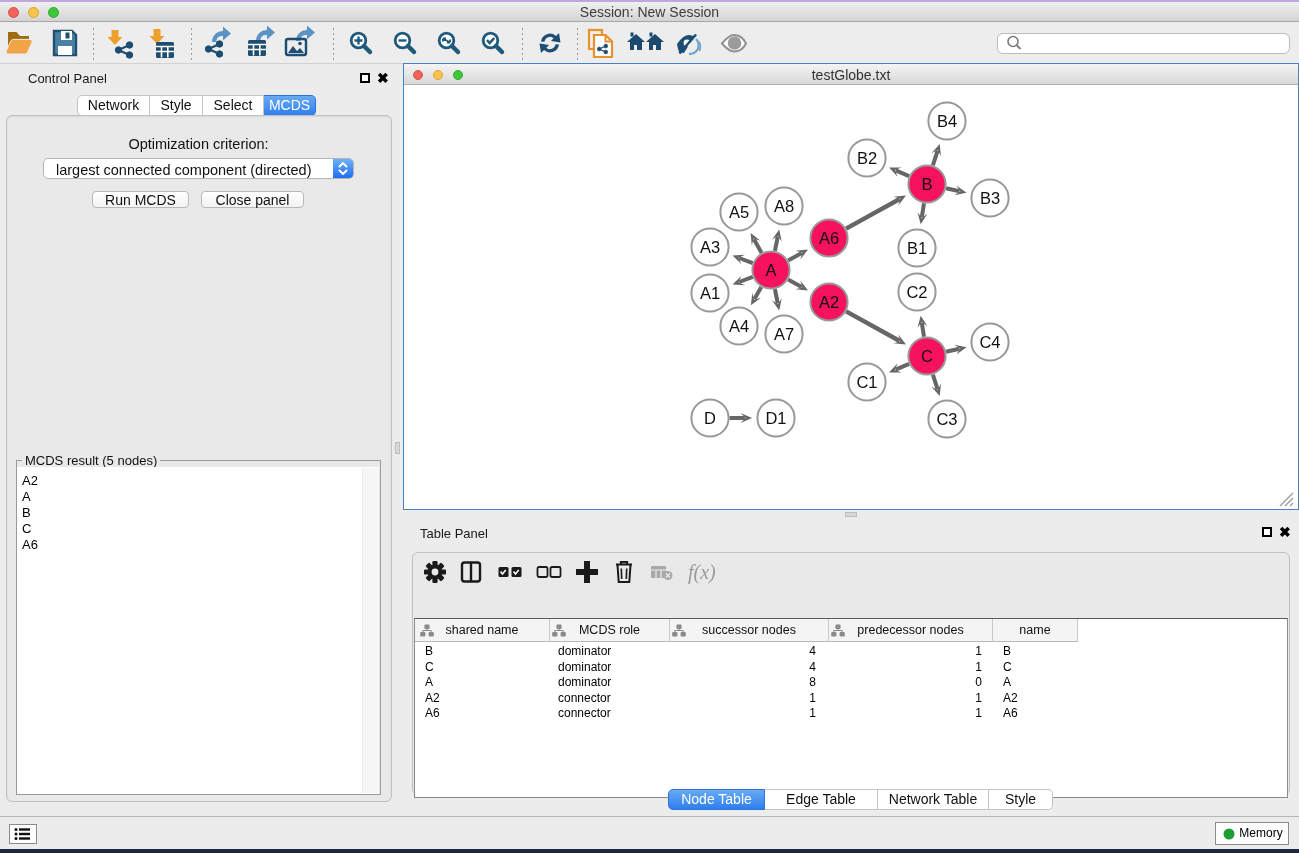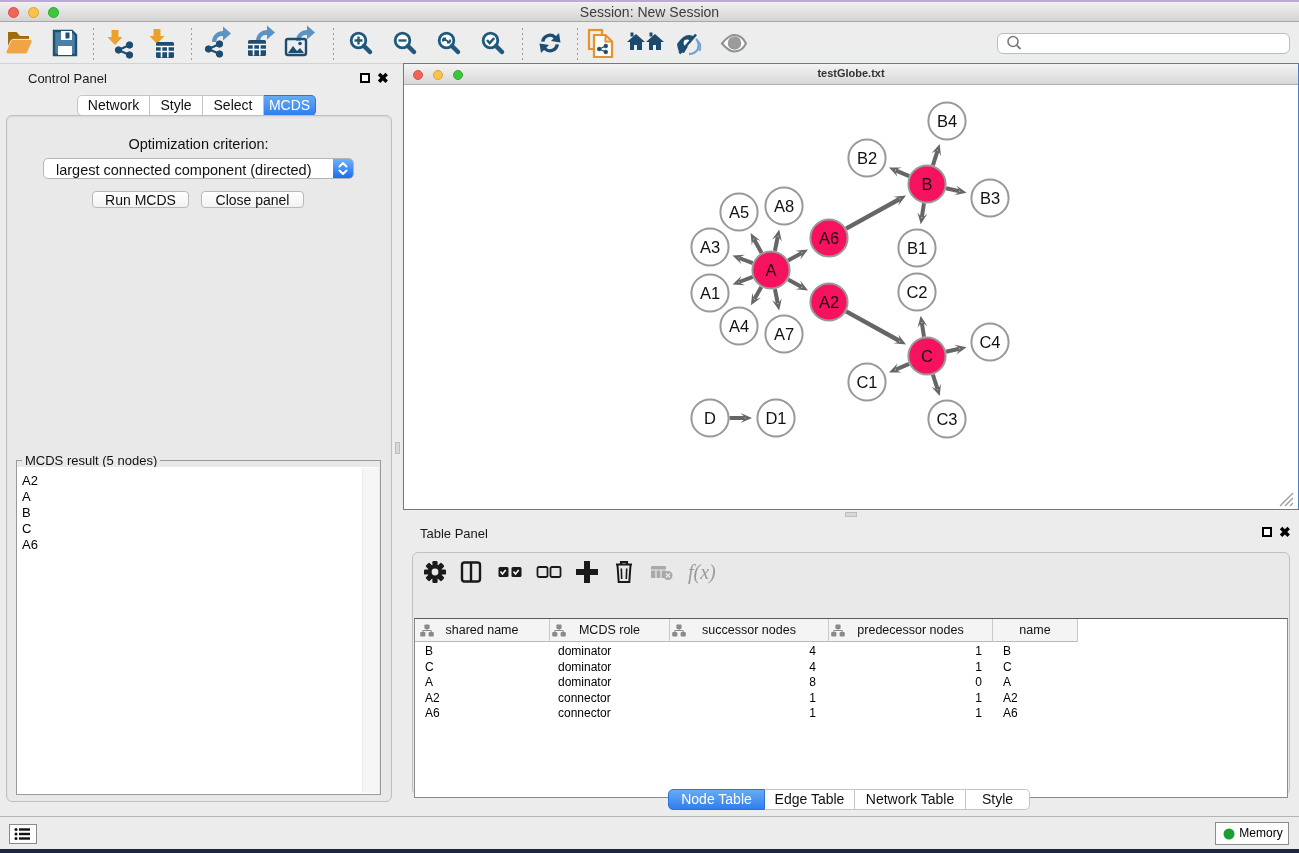--- a/index.html
+++ b/index.html
@@ -41,21 +41,21 @@
   border:1px solid #b9b9b9; border-radius:4px; font-size:14px; color:#111; text-align:center; }
 #groupbox { left:16px; top:460px; width:365px; height:335px; border:1px solid #9a9a9a; }
 #grouplabel { left:22px; top:453px; font-size:13px; color:#111; background:#e9e9e9; padding:0 3px; }
 #mcdslist { left:17px; top:467px; width:362px; height:327px; background:#fff; font-size:13px; color:#000; padding-top:6px; }
 #mcdslist div { padding-left:5px; height:16px; line-height:16px; }
 #mcdsscroll { left:362px; top:468px; width:17px; height:325px; background:#f6f6f6; border-left:1px solid #ececec; }
 
 #netframe { left:403px; top:63px; width:896px; height:447px; border:1px solid #4a7fc1; background:#fff; }
 #nettitle { left:404px; top:64px; width:894px; height:21px;
   background:linear-gradient(#f4f4f4,#d8d8d8); border-bottom:1px solid #b0b0b0; }
-#nettitle .title { width:100%; text-align:center; font-size:11px; font-weight:bold; color:#333; padding-top:3px; }
+#nettitle .title { width:100%; text-align:center; font-size:14px; font-weight:normal; color:#333; padding-top:3px; }
 
 #tp-title { left:403px; top:520px; width:896px; height:26px; }
 #tp-title .t { position:absolute; left:17px; top:6px; font-size:13px; color:#1a1a1a; }
 #tp-pane { left:412px; top:552px; width:878px; height:243px; background:#e9e9e9;
   border:1px solid #c0c0c0; border-radius:6px; }
 #tbl { left:414px; top:618px; width:874px; height:180px; background:#fff; border:1px solid #8a8a8a; border-top:1px solid #5a5a5a; }
 #tblhead { position:absolute; left:0; top:0; width:663px; height:23px;
   background:#f4f4f4; border-bottom:1px solid #b9b9b9; font-size:12.5px; color:#111; }
 #tblhead .cell { position:absolute; top:0; height:23px; border-right:1px solid #c9c9c9; }
 #tblhead .lbl { position:absolute; width:100%; text-align:center; top:4px; }
@@ -456,21 +456,21 @@
   <div class="trow" style="left:414px; top:71.5px; width:153px; text-align:right;">1</div>
   <div class="trow" style="left:588px; top:71.5px;">A2</div>
   <div class="trow" style="left:10px; top:87px;">A6</div>
   <div class="trow" style="left:143px; top:87px;">connector</div>
   <div class="trow" style="left:255px; top:87px; width:146px; text-align:right;">1</div>
   <div class="trow" style="left:414px; top:87px; width:153px; text-align:right;">1</div>
   <div class="trow" style="left:588px; top:87px;">A6</div>
 </div>
 <div class="seg" style="left:668px; top:789px;">
   <div style="width:97px;" class="sel">Node Table</div>
-  <div style="width:90px;">Edge Table</div>
+  <div style="width:113px;">Edge Table</div>
   <div style="width:111px;">Network Table</div>
   <div style="width:64px;">Style</div>
 </div>
 
 <div class="abs" id="statusbar"></div>
 <div class="abs" id="listbtn"><svg width="26" height="18">
       <g fill="#111">
         <circle cx="6" cy="4.5" r="1.5"></circle>
         <circle cx="6" cy="9" r="1.5"></circle>
         <circle cx="6" cy="13.5" r="1.5"></circle>

